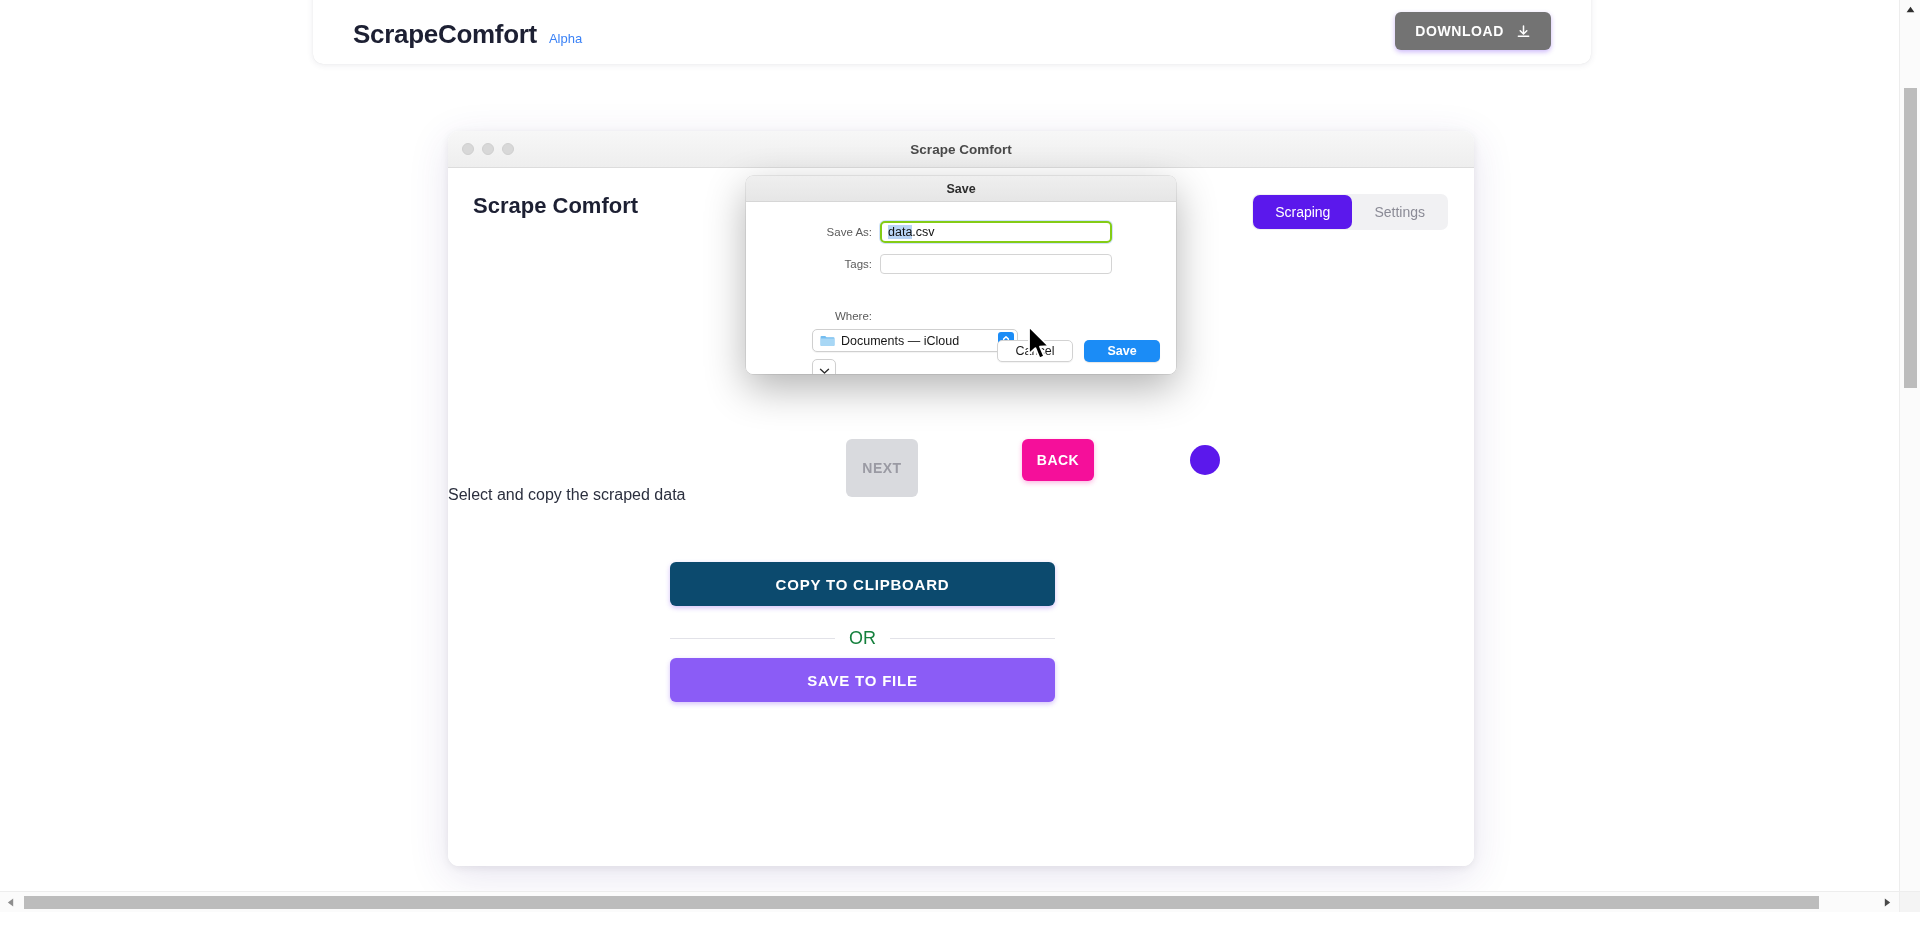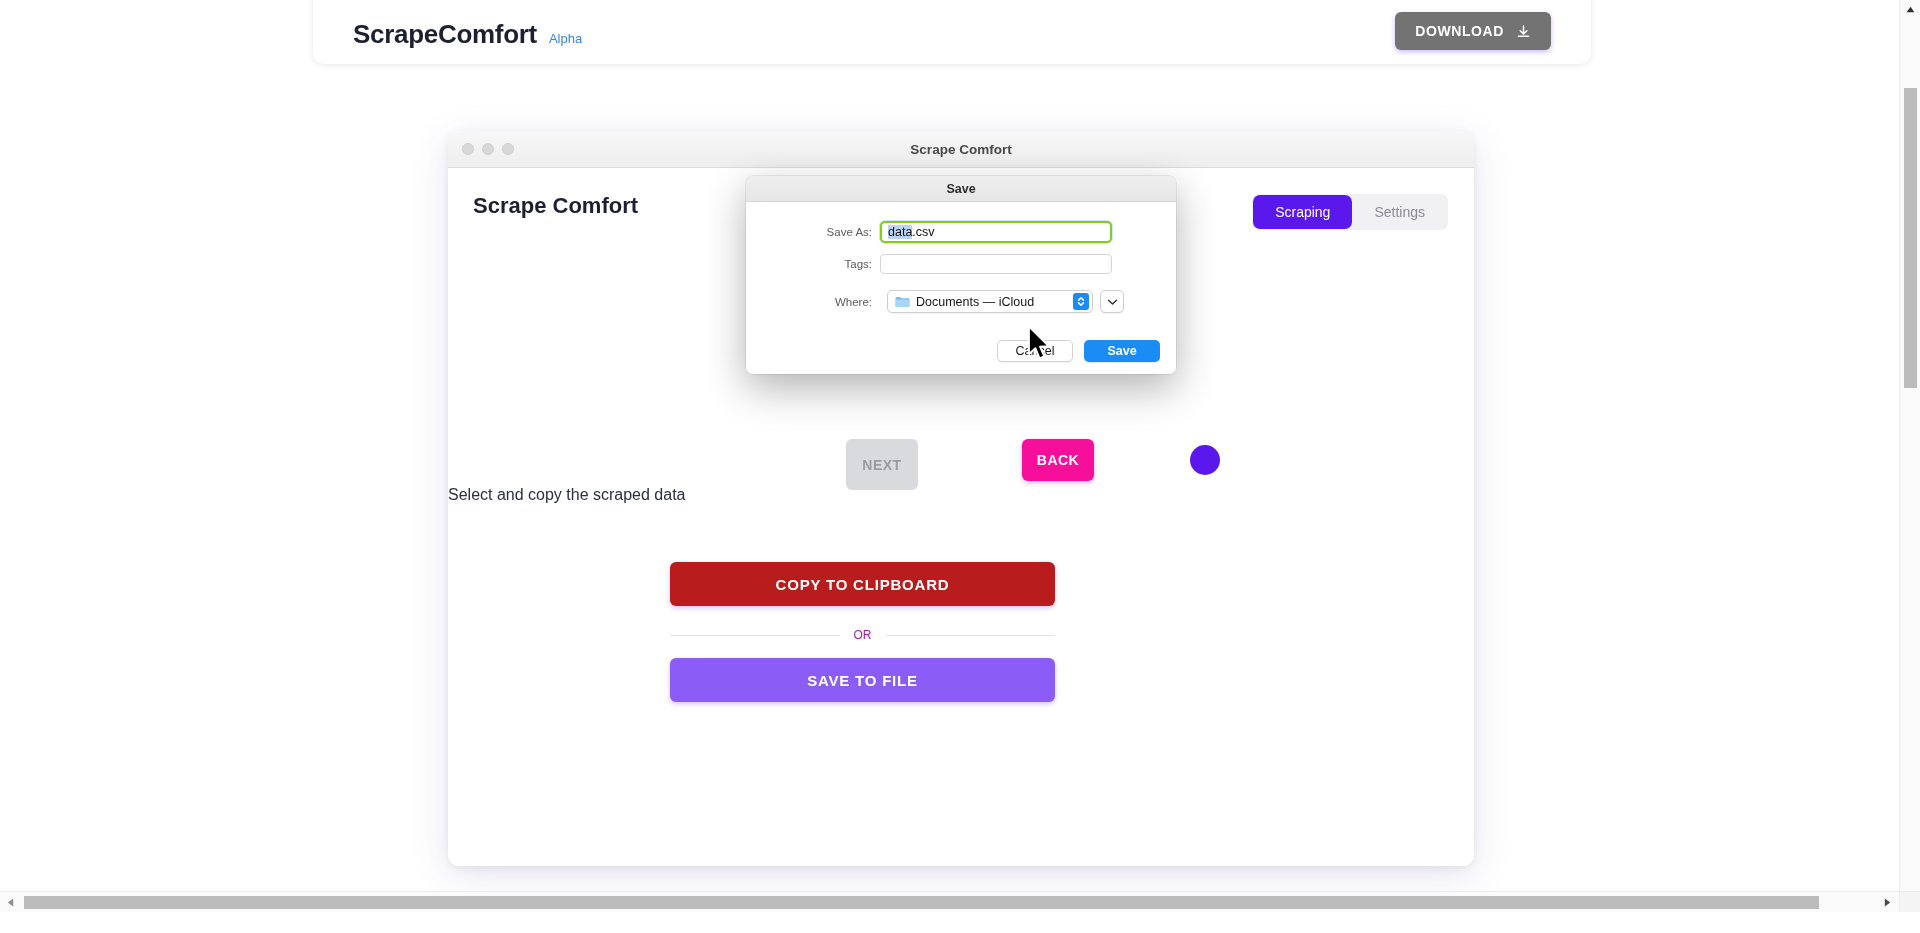--- a/index.html
+++ b/index.html
@@ -100,51 +100,51 @@
   #back-button {
     position: absolute; left: 574px; top: 271px;
     width: 72px; height: 42px;
     background: #f50f9a; color: #ffffff;
     font-size: 14px; font-weight: 700; letter-spacing: 0.5px;
     border: none; border-radius: 6px; cursor: pointer;
     box-shadow: 0 2px 5px rgba(245,15,154,0.30);
   }
   #next-button {
     position: absolute; right: 556px; top: 271px;
-    width: 72px; height: 51px;
+    width: 72px; height: 58px;
     background: #d9dade; color: #9a9aa3;
     font-size: 14px; font-weight: 700; letter-spacing: 0.5px;
     border: none; border-radius: 6px; cursor: default;
   }
   .step-dot {
     position: absolute; top: 277px;
     width: 30px; height: 30px; border-radius: 50%;
     background: #5b18ec;
   }
   #step-dot-1 { left: 742px; }
   #step-caption {
     position: absolute; left: 0; right: 0; top: 318px;
     text-align: left; font-size: 16px; color: #2b2f3e;
   }
 
   
   #copy-button {
     position: absolute; left: 222px; top: 394px;
     width: 385px; height: 44px;
-    background: #b91c1c; color: #ffffff;
+    background: #0c4a6e; color: #ffffff;
     font-size: 15px; font-weight: 700; letter-spacing: 0.8px;
     border: none; border-radius: 6px; cursor: pointer;
     box-shadow: 0 2px 5px rgba(91,24,236,0.26);
   }
   #or-divider {
     position: absolute; left: 222px; top: 460px;
     width: 385px; display: flex; align-items: center; gap: 14px;
   }
   #or-divider .line { flex: 1; height: 1px; background: #e2e2e8; }
-  #or-divider .or-label { font-size: 12px; color: #a21caf; }
+  #or-divider .or-label { font-size: 18px; color: #15803d; }
   #save-file-button {
     position: absolute; left: 222px; top: 490px;
     width: 385px; height: 44px;
     background: #8b5cf6; color: #ffffff;
     font-size: 15px; font-weight: 700; letter-spacing: 0.8px;
     border: none; border-radius: 6px; cursor: pointer;
     box-shadow: 0 2px 5px rgba(91,24,236,0.26);
   }
 
   
@@ -188,21 +188,21 @@
     box-shadow: 0 0 0 1px rgba(125,174,242,0.35);
   }
   #saveas-sel { background: #b9d4f5; }
   #row-tags { left: 66px; top: 52px; }
   #tags-input {
     width: 232px; height: 20px;
     border: 1px solid #d4d4d4;
     border-radius: 4px;
     background: #ffffff;
   }
-  #row-where { left: 66px; top: 88px; display: flex; align-items: center; gap: 7px; }
+  #row-where { left: 66px; top: 108px; display: flex; align-items: flex-start; gap: 7px; flex-direction: column; }
   #where-popup {
     width: 206px; height: 23px;
     border: 1px solid #cfcfcf; border-radius: 5px;
     background: #ffffff;
     display: flex; align-items: center;
     padding: 0 3px 0 7px;
     font-size: 12.5px; color: #161616;
     position: relative;
     box-shadow: 0 1px 1px rgba(0,0,0,0.05);
   }

